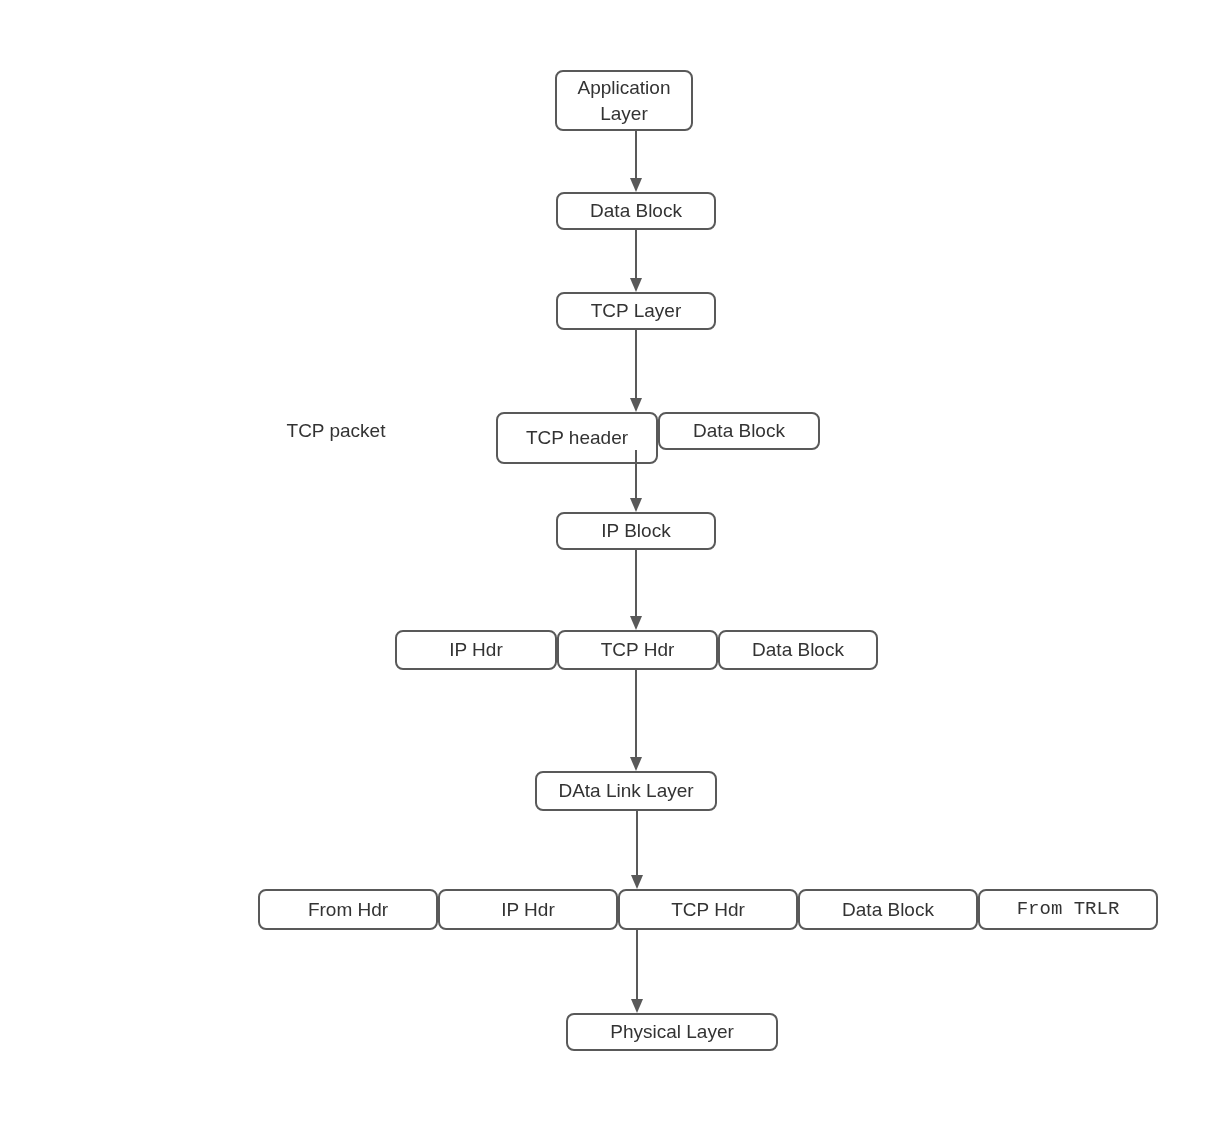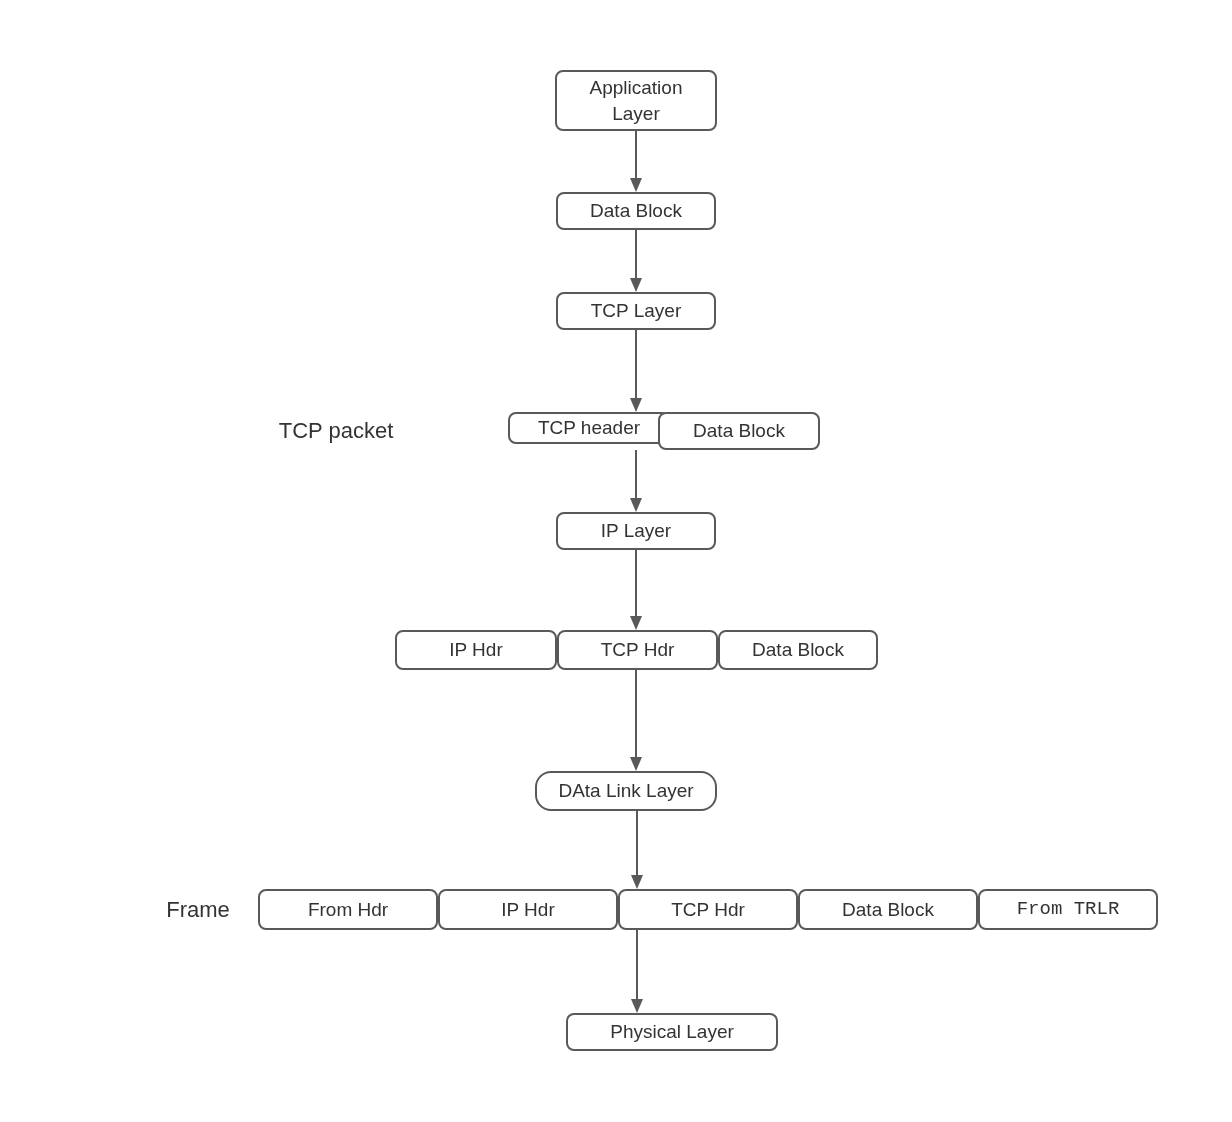--- a/index.html
+++ b/index.html
@@ -31,21 +31,21 @@
   }
   .two-line {
     white-space: pre-line;
   }
   .row-label {
     position: absolute;
     display: flex;
     align-items: center;
     justify-content: center;
     color: var(--text, #333333);
-    font-size: 22px;
+    font-size: 19px;
     text-align: center;
   }
   .vline {
     position: absolute;
     width: 2px;
     background: var(--arrow, #595959);
   }
   .ahead {
     position: absolute;
     width: 0;
@@ -53,61 +53,60 @@
     border-left: 6px solid transparent;
     border-right: 6px solid transparent;
     border-top: 14px solid var(--arrow, #595959);
   }
 </style>
 </head>
 <body>
 
 <div class="canvas">
 
-  <div class="node two-line" style="left:555px; top:70px; width:162px; height:61px;">Application
+  <div class="node two-line" style="left:555px; top:70px; width:138px; height:61px;">Application
 Layer</div>
 
   <div class="vline" style="left:635px; top:131px; height:47px;"></div>
   <div class="ahead" style="left:630px; top:178px;"></div>
 
   <div class="node" style="left:556px; top:192px; width:160px; height:38px;">Data Block</div>
 
   <div class="vline" style="left:635px; top:230px; height:48px;"></div>
   <div class="ahead" style="left:630px; top:278px;"></div>
 
   <div class="node" style="left:556px; top:292px; width:160px; height:38px;">TCP Layer</div>
 
   <div class="vline" style="left:635px; top:330px; height:68px;"></div>
   <div class="ahead" style="left:630px; top:398px;"></div>
 
   <div class="row-label" style="left:260px; top:412px; width:152px; height:38px;">TCP packet</div>
-  <div class="node" style="left:496px; top:412px; width:162px; height:32px;margin-left:12px;">TCP header</div>
+  <div class="node" style="left:496px; top:412px; width:162px; height:52px;">TCP header</div>
   <div class="node" style="left:658px; top:412px; width:162px; height:38px;">Data Block</div>
 
   <div class="vline" style="left:635px; top:450px; height:48px;"></div>
   <div class="ahead" style="left:630px; top:498px;"></div>
 
-  <div class="node" style="left:556px; top:512px; width:160px; height:38px;">IP Layer</div>
+  <div class="node" style="left:556px; top:512px; width:160px; height:38px;">IP Block</div>
 
   <div class="vline" style="left:635px; top:550px; height:66px;"></div>
   <div class="ahead" style="left:630px; top:616px;"></div>
 
   <div class="node" style="left:395px; top:630px; width:162px; height:40px;">IP Hdr</div>
   <div class="node" style="left:557px; top:630px; width:161px; height:40px;">TCP Hdr</div>
   <div class="node" style="left:718px; top:630px; width:160px; height:40px;">Data Block</div>
 
   <div class="vline" style="left:635px; top:670px; height:87px;"></div>
   <div class="ahead" style="left:630px; top:757px;"></div>
 
-  <div class="node" style="left:535px; top:771px; width:182px; height:40px;border-radius:16px;">DAta Link Layer</div>
+  <div class="node" style="left:535px; top:771px; width:182px; height:40px;">DAta Link Layer</div>
 
   <div class="vline" style="left:636px; top:811px; height:64px;"></div>
   <div class="ahead" style="left:631px; top:875px;"></div>
 
-  <div class="row-label" style="left:130px; top:889px; width:136px; height:41px;">Frame</div>
   <div class="node" style="left:258px; top:889px; width:180px; height:41px;">From Hdr</div>
   <div class="node" style="left:438px; top:889px; width:180px; height:41px;">IP Hdr</div>
   <div class="node" style="left:618px; top:889px; width:180px; height:41px;">TCP Hdr</div>
   <div class="node" style="left:798px; top:889px; width:180px; height:41px;">Data Block</div>
   <div class="node" style="left:978px; top:889px; width:180px; height:41px;font-family:Liberation Mono, monospace;">From TRLR</div>
 
   <div class="vline" style="left:636px; top:930px; height:69px;"></div>
   <div class="ahead" style="left:631px; top:999px;"></div>
 
   <div class="node" style="left:566px; top:1013px; width:212px; height:38px;">Physical Layer</div>

